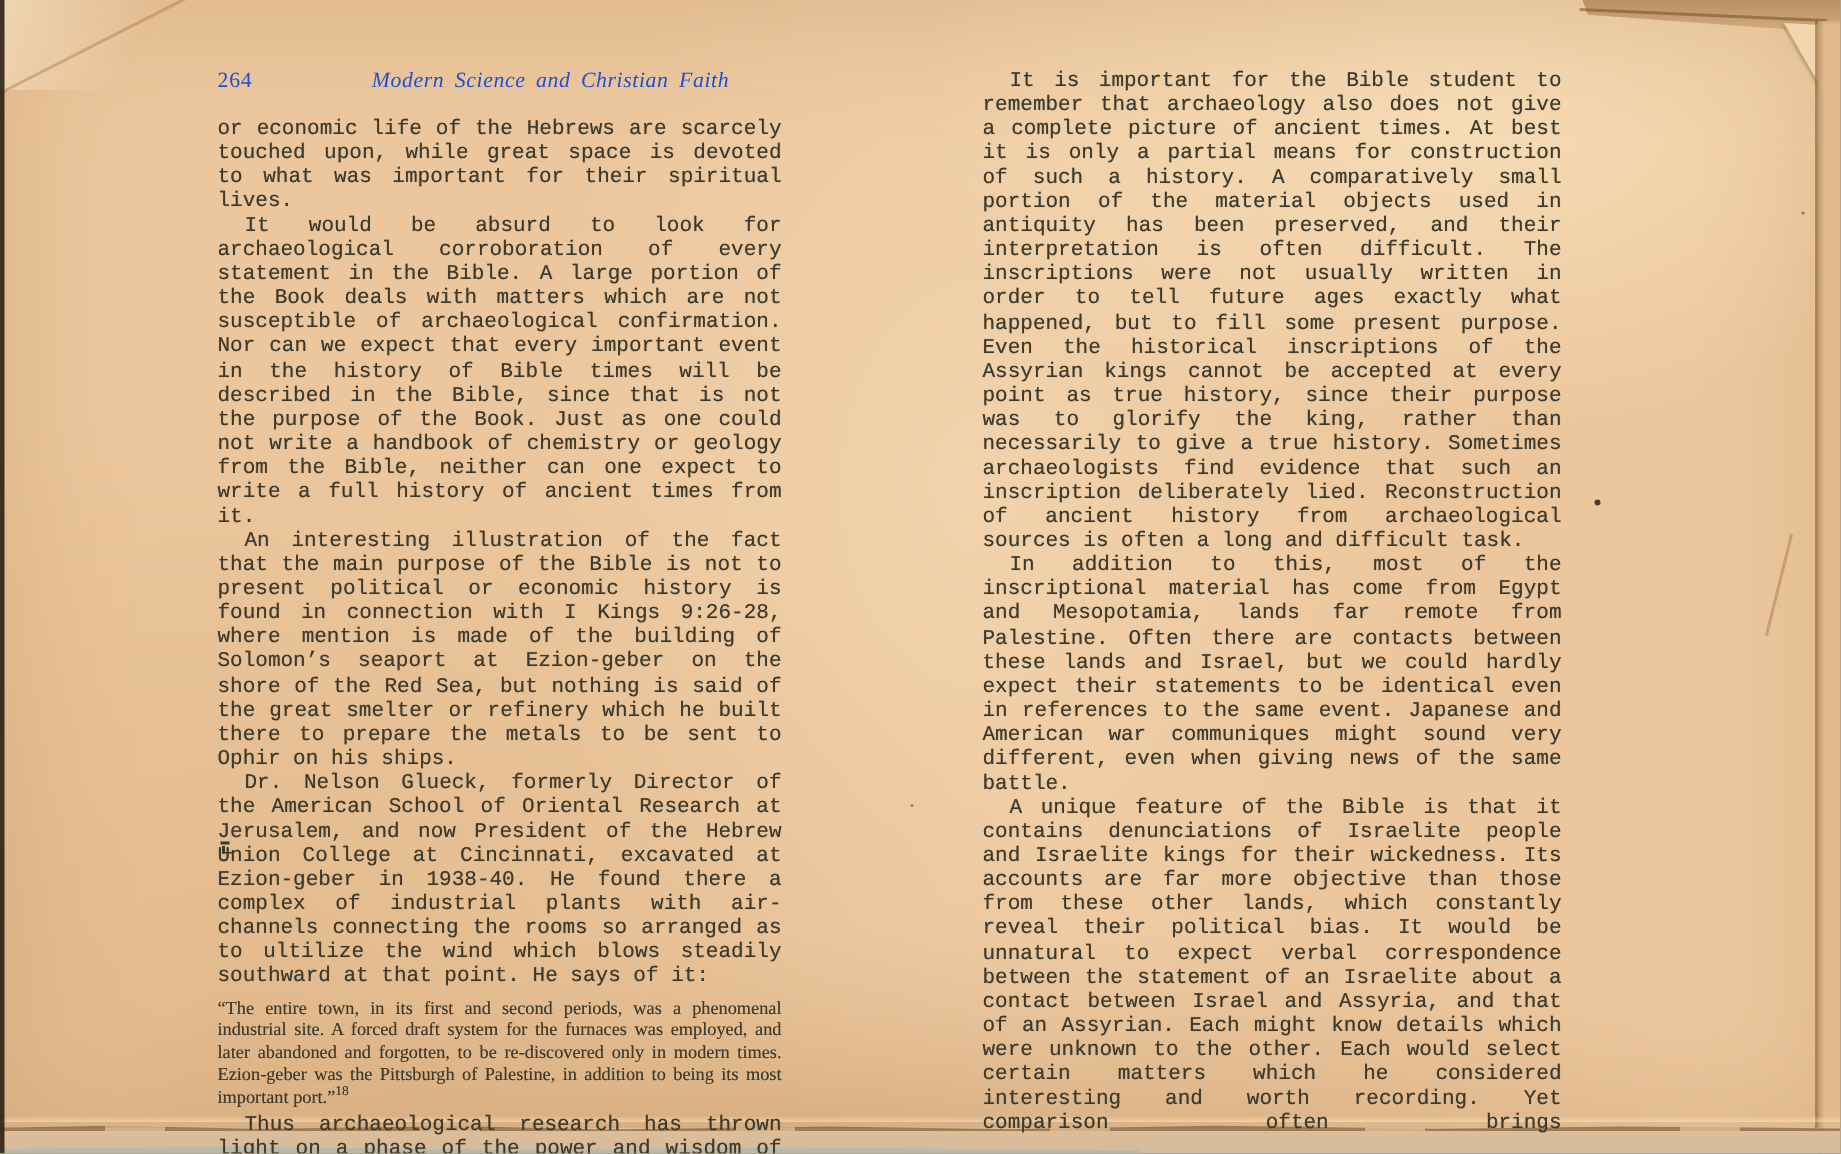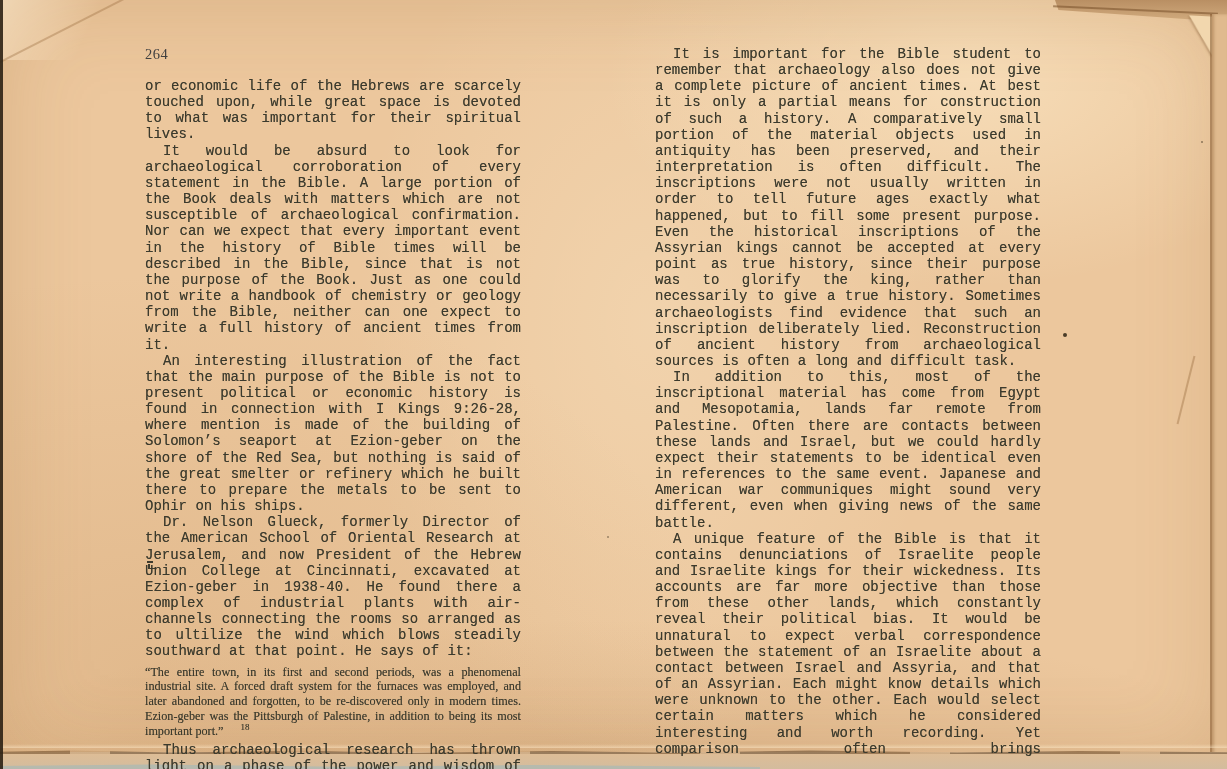--- a/index.html
+++ b/index.html
@@ -60,33 +60,33 @@
   
   .ink-artifact{position:absolute;left:147px;top:561px;width:7px;height:8px;}
   .ink-artifact:before{content:"";position:absolute;left:0;top:0;width:6px;height:2px;background:#3c3a2d;}
   .ink-artifact:after{content:"";position:absolute;left:1px;top:3px;width:5px;height:4px;
     border-left:2px solid #3c3a2d;border-bottom:1.5px solid #3c3a2d;}
   
   .page{position:absolute;top:46px;color:#3b3a2d;}
   .page-left{left:145px;width:376px;}
   .page-right{left:655px;width:386px;}
   .pagehead{display:flex;align-items:baseline;font-size:14.5px;height:18px;margin-bottom:14px;
-    color:#404040;}
+    color:#1d4ed8;}
   .pagehead .pgno{font-style:normal;letter-spacing:.5px;}
   .page-left .pgno{width:68px;text-align:left;}
   .page-right .pgno{width:46px;text-align:right;}
   .running{flex:1;text-align:center;font-style:italic;letter-spacing:.4px;word-spacing:3px;}
   .body{font-size:14px;line-height:16.15px;text-align:justify;
     text-shadow:0 0 .5px rgba(59,58,45,0.6);}
   .body p{margin:0;font-family:Liberation Mono, monospace;}
   .body p.ind{text-indent:18px;}
   .body p.cont{text-align-last:justify;}
   .bquote{font-size:12.2px;line-height:14.8px;margin:5px 0 3px 0;text-align:justify;
     text-shadow:0 0 .4px rgba(59,58,45,0.55);}
-  sup{font-size:9px;line-height:0;vertical-align:super;letter-spacing:0;margin-left:17px;}
+  sup{font-size:9px;line-height:0;vertical-align:super;letter-spacing:0;}
   .footnote{margin-top:7px;font-size:11.4px;line-height:13.5px;text-align:justify;
     text-shadow:0 0 .4px rgba(59,58,45,0.5);}
   .fn-rule{width:58px;height:0;border-top:1.2px solid #454436;margin-bottom:4px;}
   .fn-title{font-style:italic;text-decoration:underline;}
 </style>
 </head>
 <body>
 
 <div class="scan">
   <div class="paper"></div>
@@ -105,20 +105,21 @@
   <div class="backing-sliver"></div>
   <div class="left-edge"></div>
   <div class="speck s1"></div>
   <div class="speck s2"></div>
   <div class="speck s3"></div>
   <div class="ink-artifact"></div>
 
   <div class="page page-left">
     <div class="pagehead">
       <span class="pgno">264</span>
+      <span class="running">Modern Science and Christian Faith</span>
     </div>
     <div class="body">
       <p>or economic life of the Hebrews are scarcely touched upon, while great space is devoted to what was important for their spiritual lives.</p>
       <p class="ind">It would be absurd to look for archaeological corroboration of every statement in the Bible. A large portion of the Book deals with matters which are not susceptible of archaeological confirmation. Nor can we expect that every important event in the history of Bible times will be described in the Bible, since that is not the purpose of the Book. Just as one could not write a handbook of chemistry or geology from the Bible, neither can one expect to write a full history of ancient times from it.</p>
       <p class="ind">An interesting illustration of the fact that the main purpose of the Bible is not to present political or economic history is found in connection with I Kings 9:26-28, where mention is made of the building of Solomon’s seaport at Ezion-geber on the shore of the Red Sea, but nothing is said of the great smelter or refinery which he built there to prepare the metals to be sent to Ophir on his ships.</p>
       <p class="ind">Dr. Nelson Glueck, formerly Director of the American School of Oriental Research at Jerusalem, and now President of the Hebrew Union College at Cincinnati, excavated at Ezion-geber in 1938-40. He found there a complex of industrial plants with air-channels connecting the rooms so arranged as to ultilize the wind which blows steadily southward at that point. He says of it:</p>
       <div class="bquote"><span>“The entire town, in its first and second periods, was a phenomenal industrial site. A forced draft system for the furnaces was employed, and later abandoned and forgotten, to be re-discovered only in modern times. Ezion-geber was the Pittsburgh of Palestine, in addition to being its most important port.”</span><sup>18</sup></div>
       <p class="ind cont">Thus archaeological research has thrown light on a phase of the power and wisdom of Solomon not even mentioned in the Bible, and this discovery, like that of the true signi-</p>
       <div class="footnote">
         <div class="fn-rule"></div>

